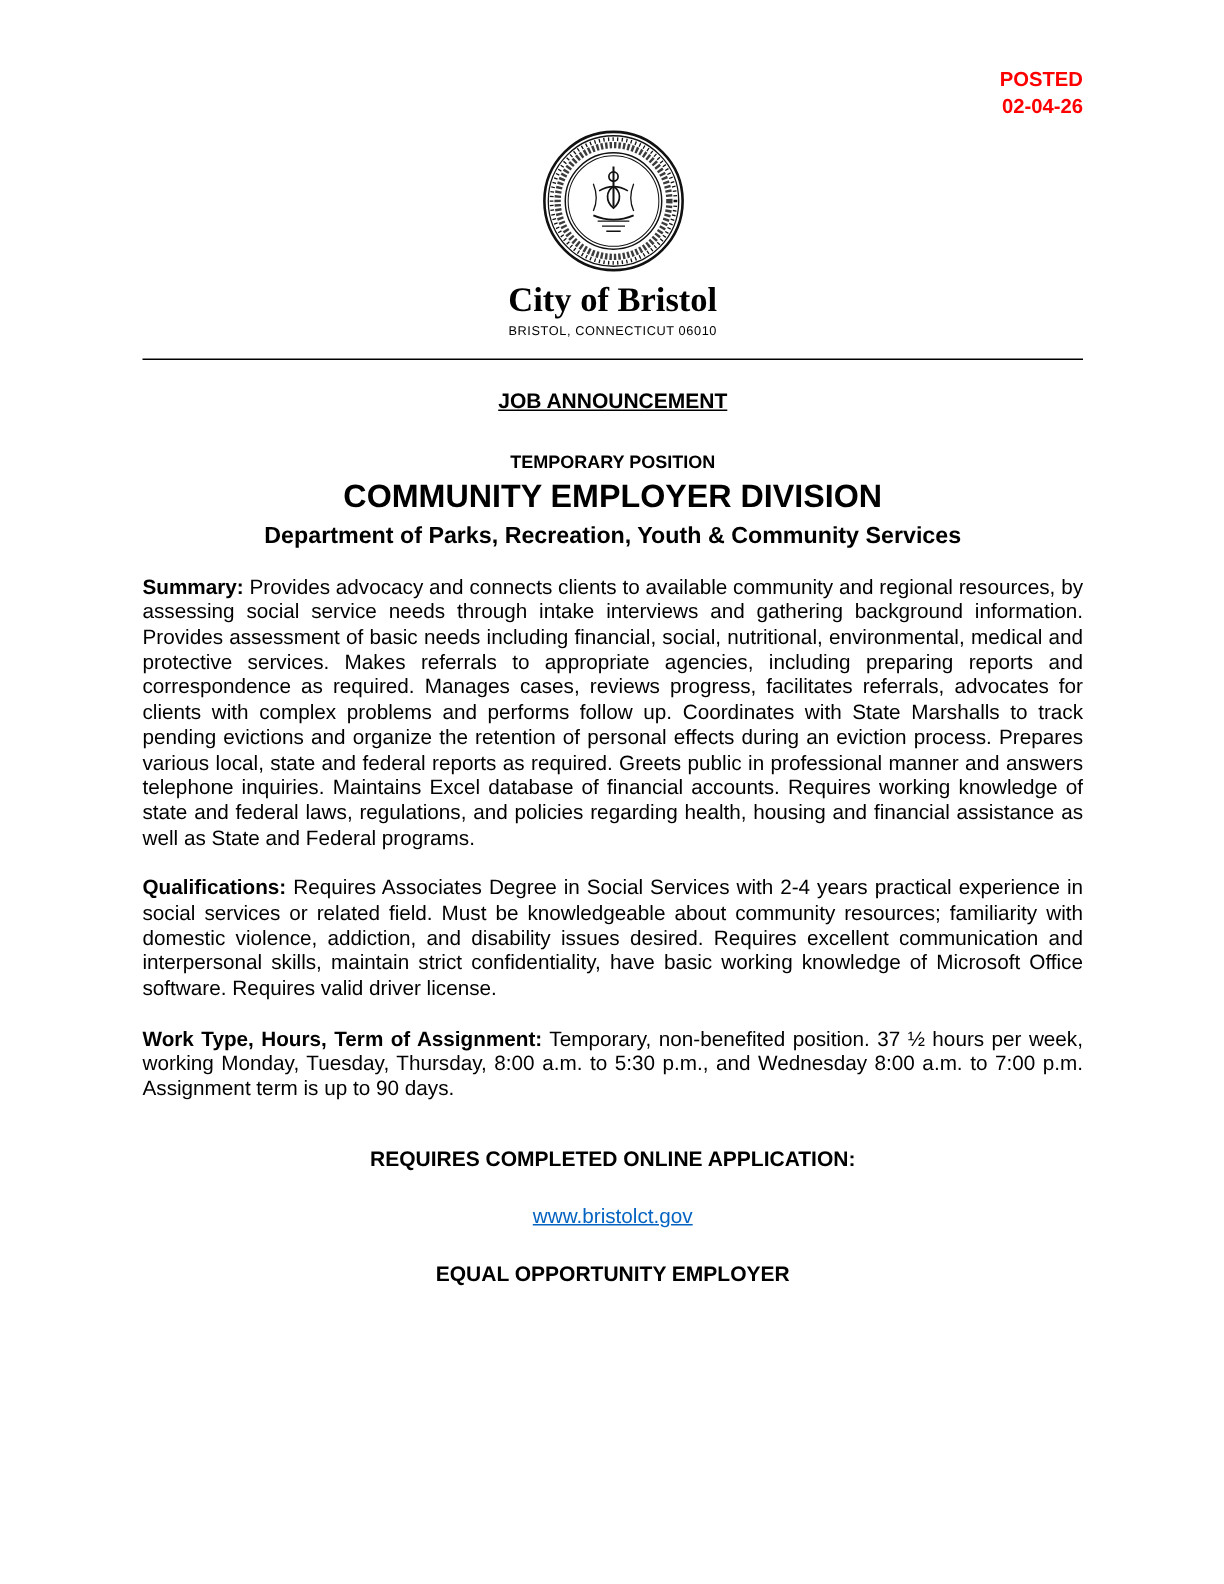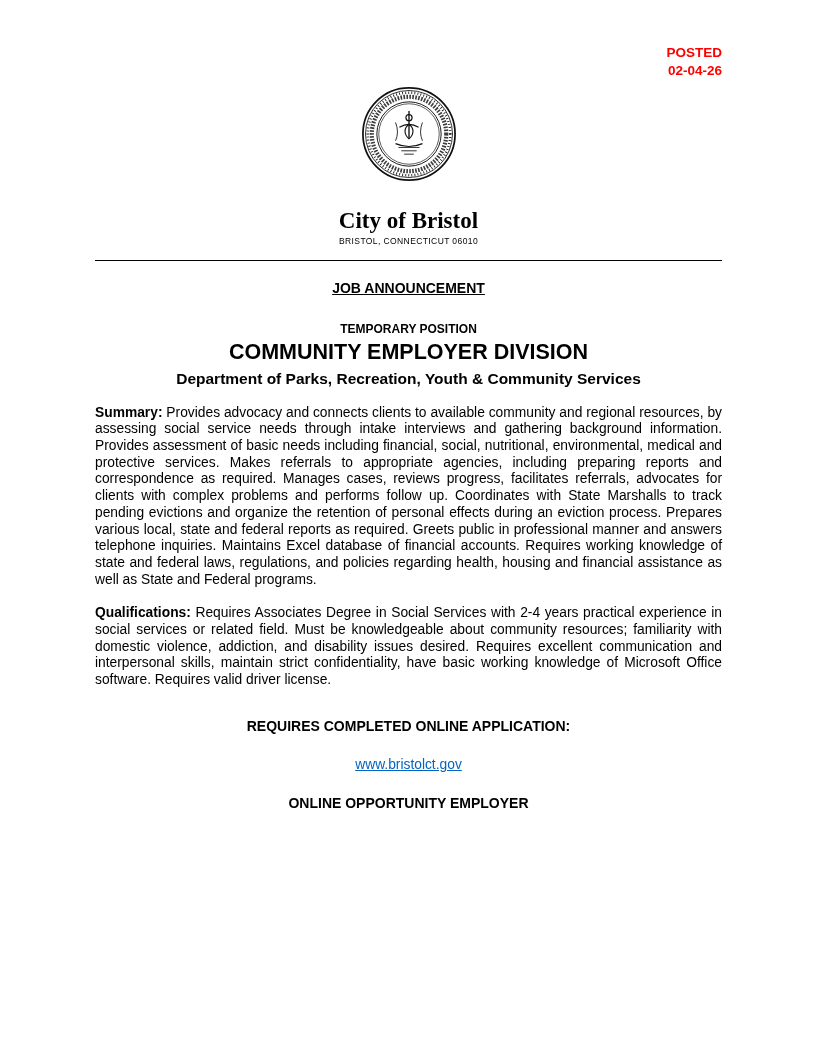--- a/index.html
+++ b/index.html
@@ -25,21 +25,21 @@
     line-height: 1.35;
     margin-bottom: 4px;
   }
   .letterhead { text-align: center; }
   .seal { display: inline-block; margin-top: 2px; }
   .city-name {
     font-family: "Liberation Serif", serif;
     font-weight: bold;
     font-size: 23px;
     line-height: 1.1;
-    margin-top: 22px;
+    margin-top: 0;
   }
   .city-address {
     font-size: 8.5px;
     letter-spacing: 0.4px;
     margin-top: 2px;
   }
   .rule {
     border: none;
     border-top: 1.4px solid #000;
     margin-top: 14px;
@@ -131,23 +131,24 @@
   <div class="job-announcement">JOB ANNOUNCEMENT</div>
 
   <div class="position-type">TEMPORARY POSITION</div>
   <div class="division">COMMUNITY EMPLOYER DIVISION</div>
   <div class="department">Department of Parks, Recreation, Youth &amp; Community Services</div>
 
   <p class="body-para"><strong>Summary:</strong><span>  Provides advocacy and connects clients to available community and regional resources, by assessing social service needs through intake interviews and gathering background information.  Provides assessment of basic needs including financial, social, nutritional, environmental, medical and protective services. Makes referrals to appropriate agencies, including preparing reports and correspondence as required.  Manages cases, reviews progress, facilitates referrals, advocates for clients with complex problems and performs follow up.  Coordinates with State Marshalls to track pending evictions and organize the retention of personal effects during an eviction process.  Prepares various local, state and federal reports as required.  Greets public in professional manner and answers telephone inquiries.  Maintains Excel database of financial accounts.  Requires working knowledge of state and federal laws, regulations, and policies regarding health, housing and financial assistance as well as State and Federal programs.</span></p>
 
   <p class="body-para"><strong>Qualifications:</strong><span>  Requires Associates Degree in Social Services with 2-4 years practical experience in social services or related field.  Must be knowledgeable about community resources; familiarity with domestic violence, addiction, and disability issues desired. Requires excellent communication and interpersonal skills, maintain strict confidentiality, have basic working knowledge of Microsoft Office software.  Requires valid driver license.</span></p>
 
+  <p class="body-para"><strong>Work Type, Hours, Term of Assignment:</strong><span>  Temporary, non-benefited position.  37 ½ hours per week, working Monday, Tuesday, Thursday, 8:00 a.m. to 5:30 p.m., and Wednesday 8:00 a.m. to 7:00 p.m.  Assignment term is up to 90 days.</span></p>
 
 
   <div class="center-block">
     <div class="requires">REQUIRES COMPLETED ONLINE APPLICATION:</div>
     <div class="website-row">
       <a class="link" href="#">www.bristolct.gov</a>
     </div>
-    <div class="eoe">ONLINE OPPORTUNITY EMPLOYER</div>
+    <div class="eoe">EQUAL OPPORTUNITY EMPLOYER</div>
   </div>
 
 </div>
 
 </body></html>

